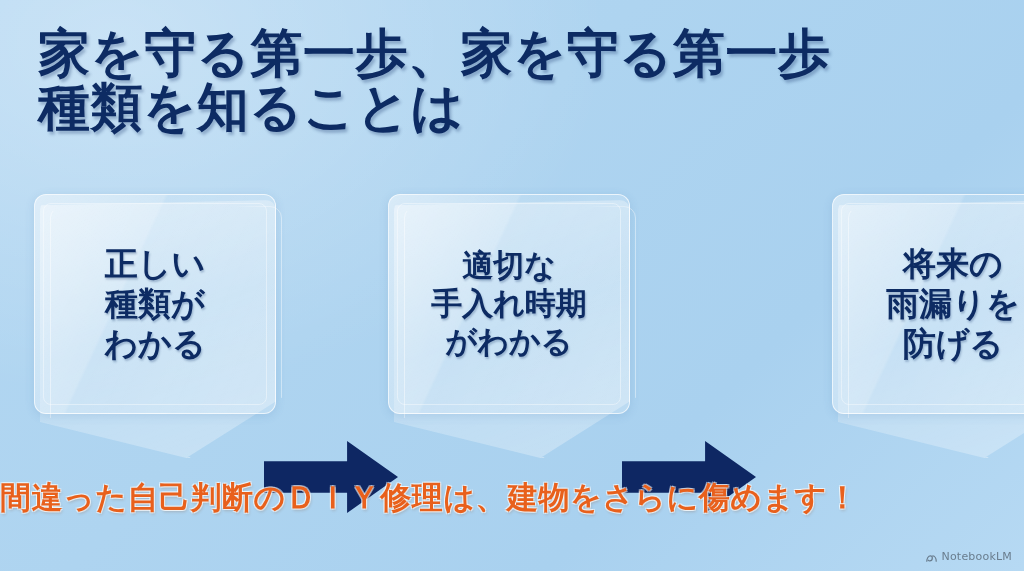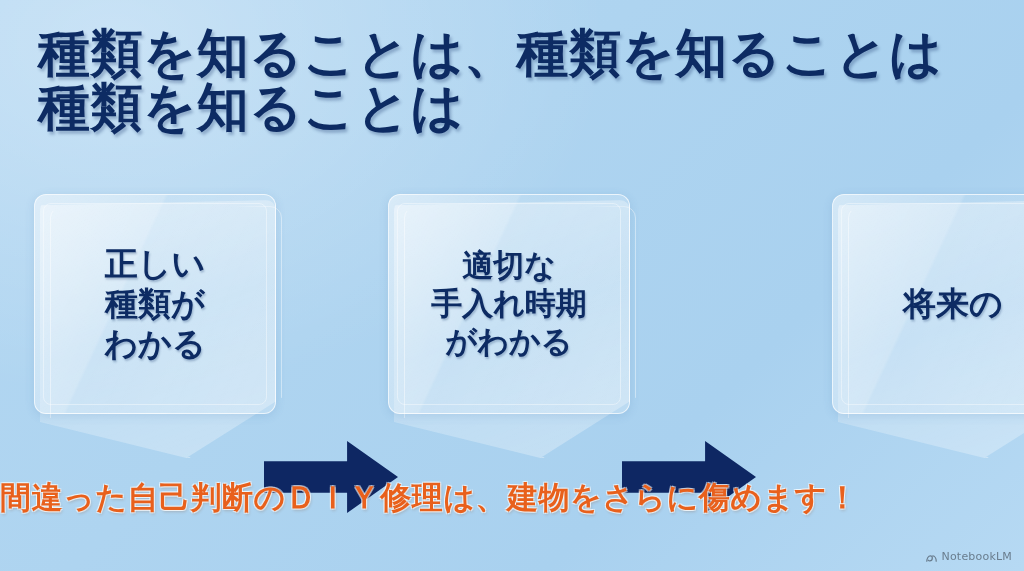--- a/index.html
+++ b/index.html
@@ -186,21 +186,21 @@
     font-weight: 400;
     letter-spacing: 0.2px;
   }
 </style>
 </head>
 <body>
 
 <div id="slide">
 
   <div class="title-block">
-    <div class="title-line">種類を知ることは、種類を知ることは</div>
+    <div class="title-line">家を守る第一歩、家を守る第一歩</div>
     <div class="title-line">種類を知ることは</div>
   </div>
 
   <div class="cards-row">
 
     <div class="card-wrap c0">
       <div class="card-tail"></div>
       <div class="card-tail2"></div>
       <div class="card">
         <div class="card-line">正しい</div>
@@ -217,20 +217,22 @@
         <div class="card-line">手入れ時期</div>
         <div class="card-line">がわかる</div>
       </div>
     </div>
 
     <div class="card-wrap c2">
       <div class="card-tail"></div>
       <div class="card-tail2"></div>
       <div class="card">
         <div class="card-line">将来の</div>
+        <div class="card-line">雨漏りを</div>
+        <div class="card-line">防げる</div>
       </div>
     </div>
 
     <div class="arrow a0"></div>
     <div class="arrow a1"></div>
   </div>
 
   <div class="caption">間違った自己判断のＤＩＹ修理は、建物をさらに傷めます！</div>
 
   <div class="watermark">

